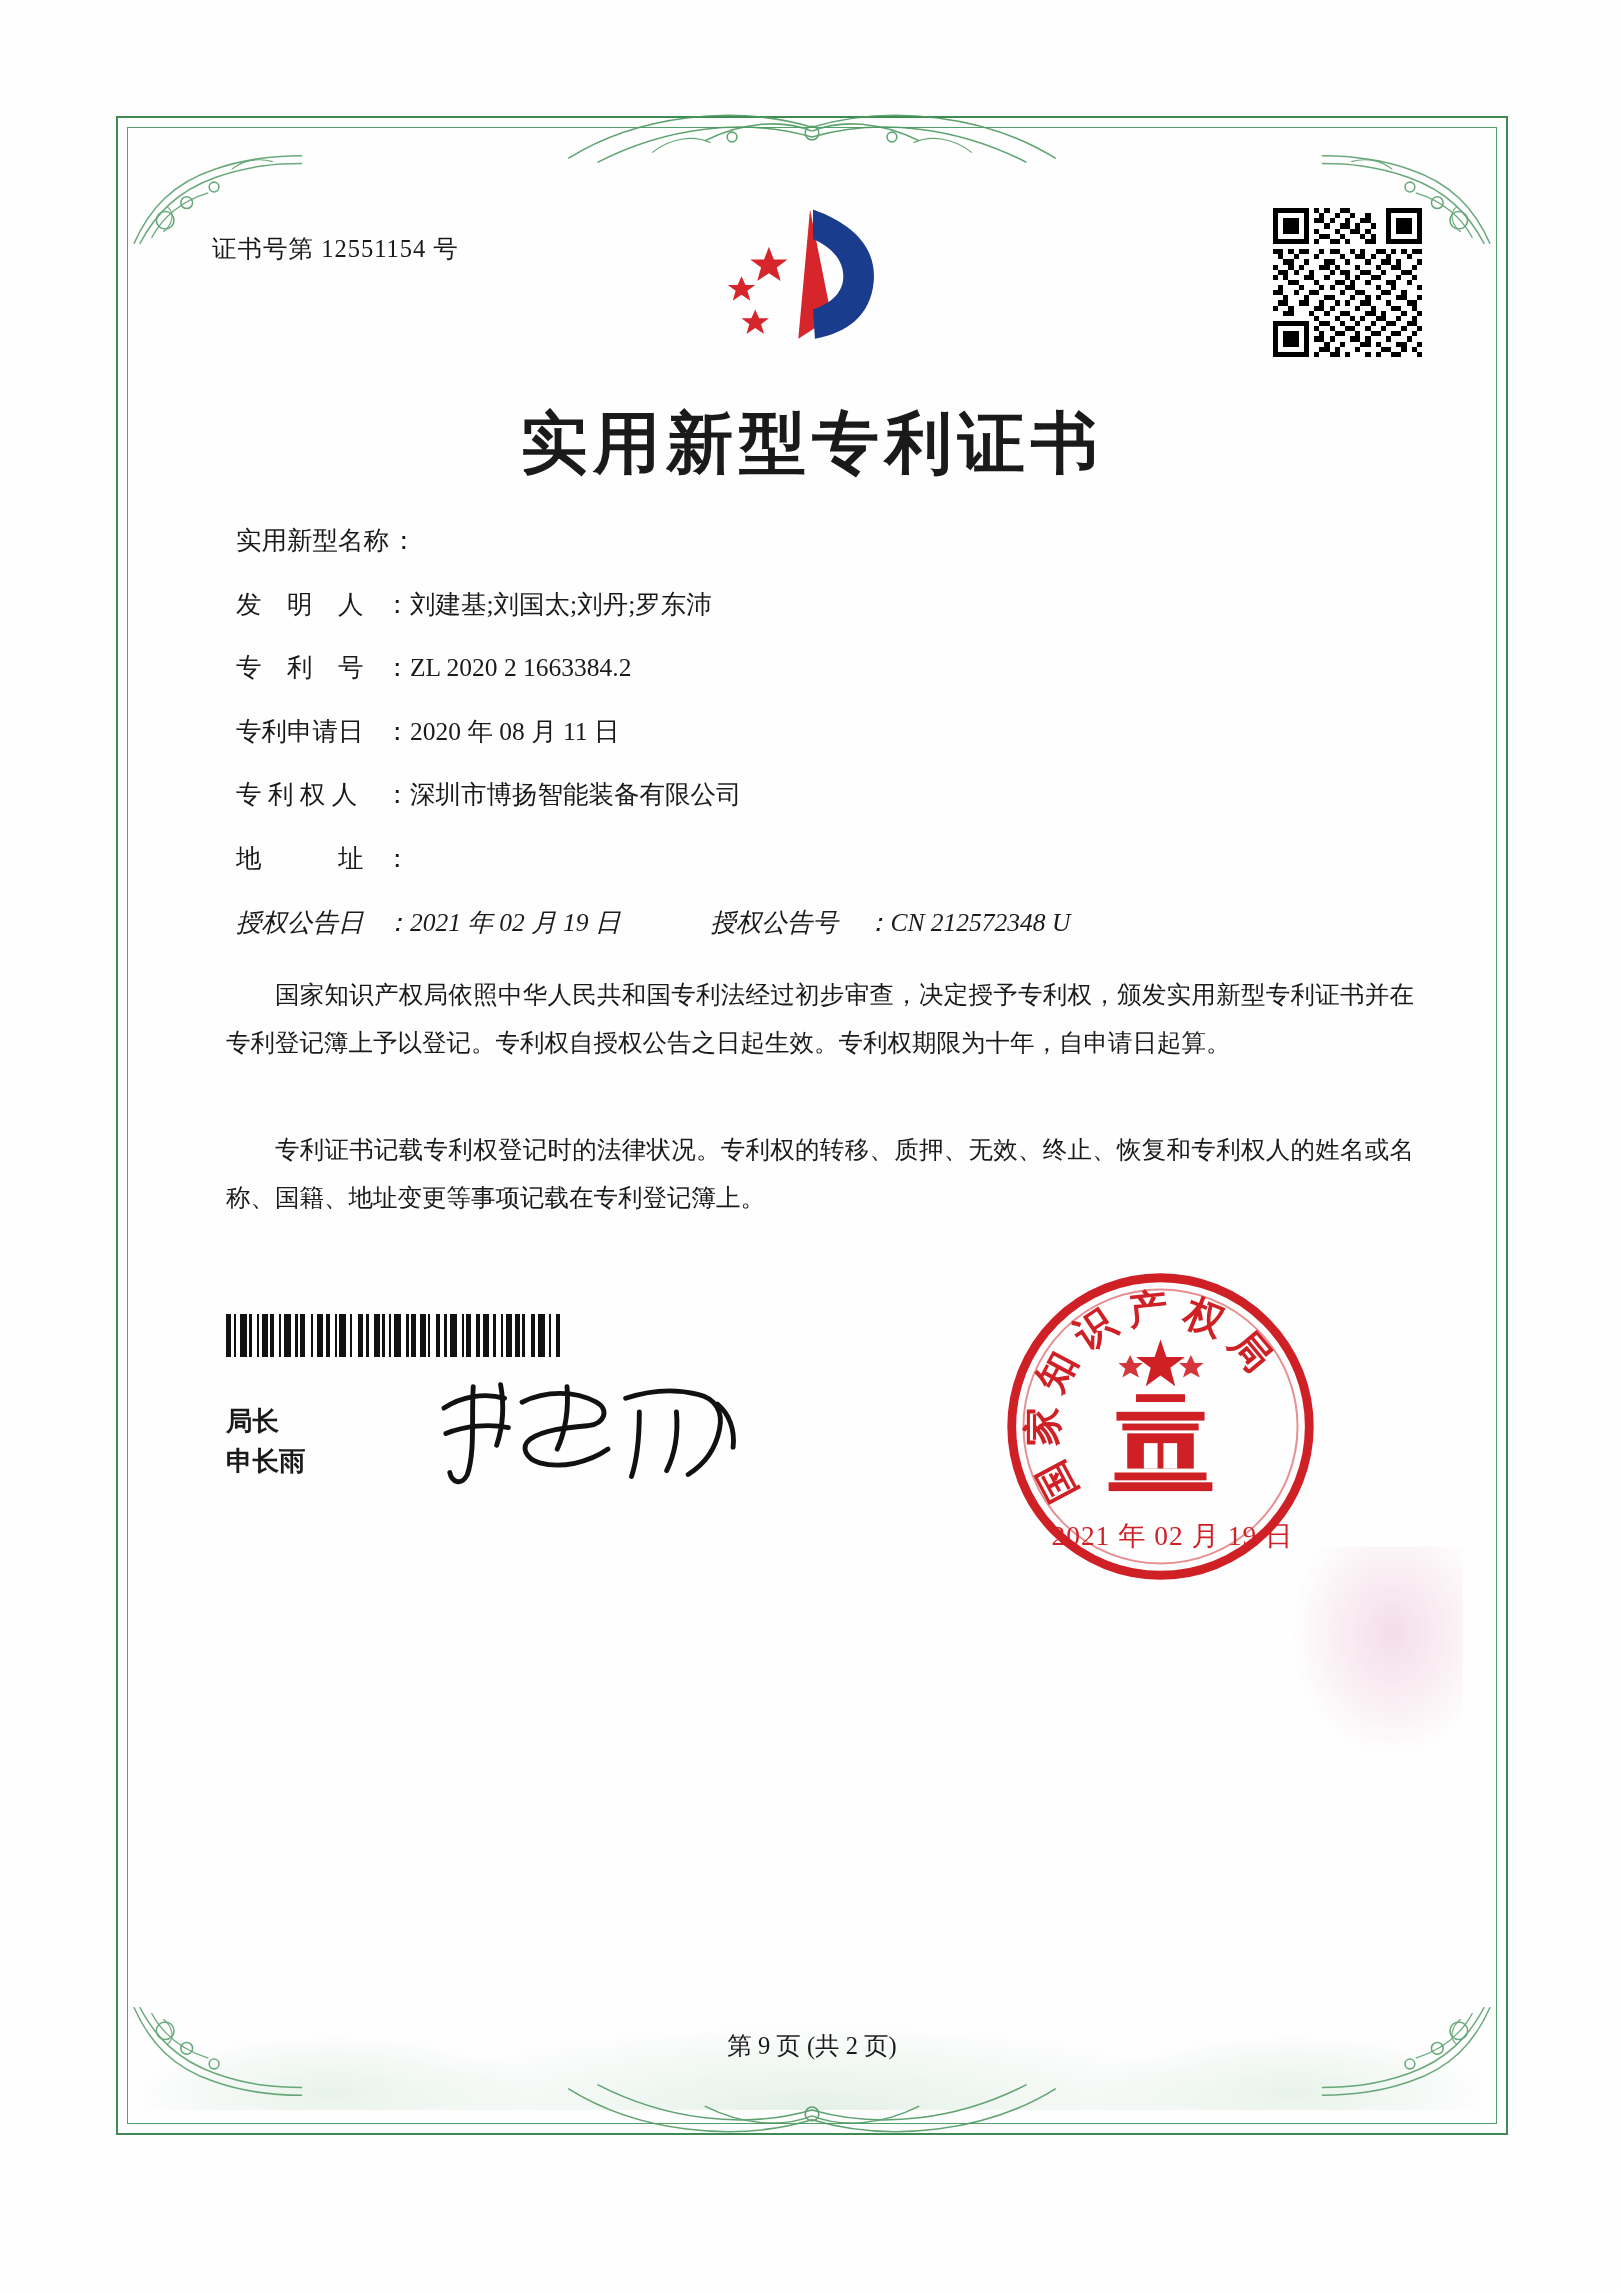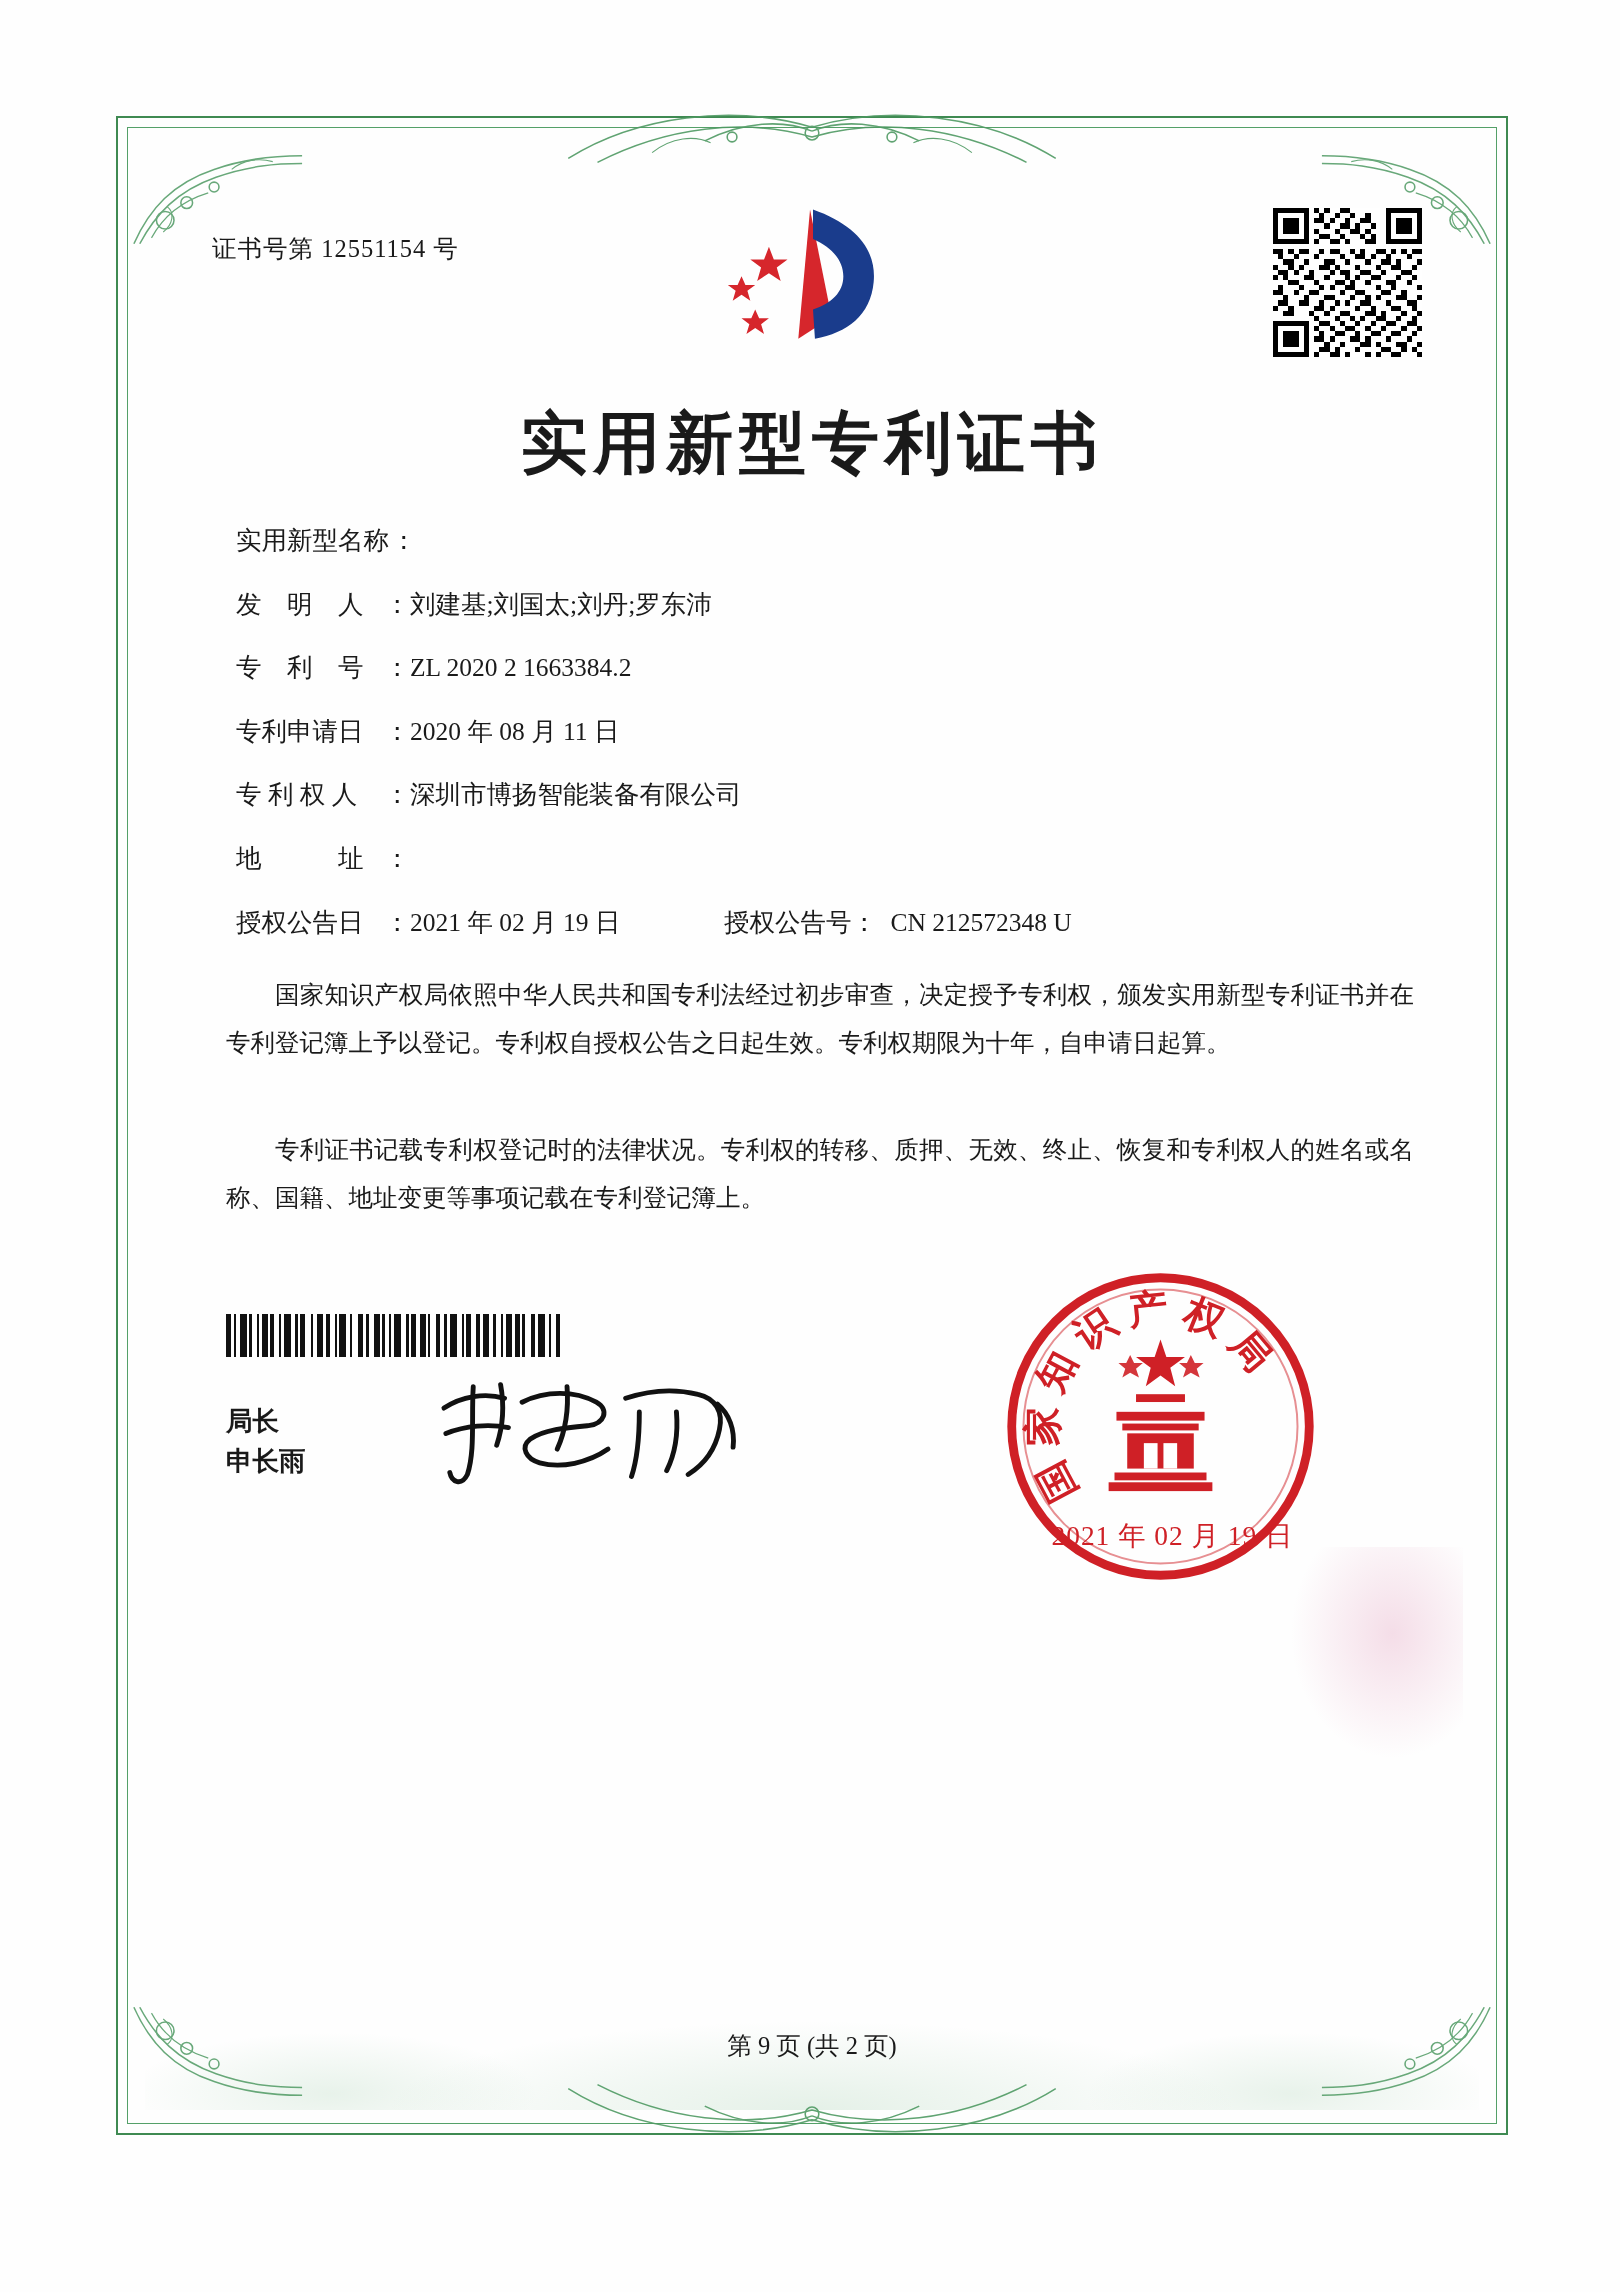--- a/index.html
+++ b/index.html
@@ -155,30 +155,30 @@
   .row .label {
     width: 174px;
     flex: 0 0 174px;
     display: flex;
     justify-content: space-between;
   }
   .row .label .colon { margin-left: 2px; }
   .row .value { flex: 1; white-space: normal; }
   .row.addr .value { line-height: 1.55; }
 
-  .row.two-col { margin-bottom: 25.5px; }
+  .row.two-col { margin-bottom: 25.5px; font-style: italic; }
   .row.two-col .seg2 {
     margin-left: 90px;
     display: flex;
   }
   .row.two-col .seg2 .label2 {
     width: 180px;
     flex: 0 0 180px;
     display: flex;
-    justify-content: center;
+    justify-content: space-between;
   }
 
   
   .para {
     position: absolute;
     left: 110px;
     right: 94px;
     font-size: 24.5px;
     line-height: 1.95;
     text-align: justify;

